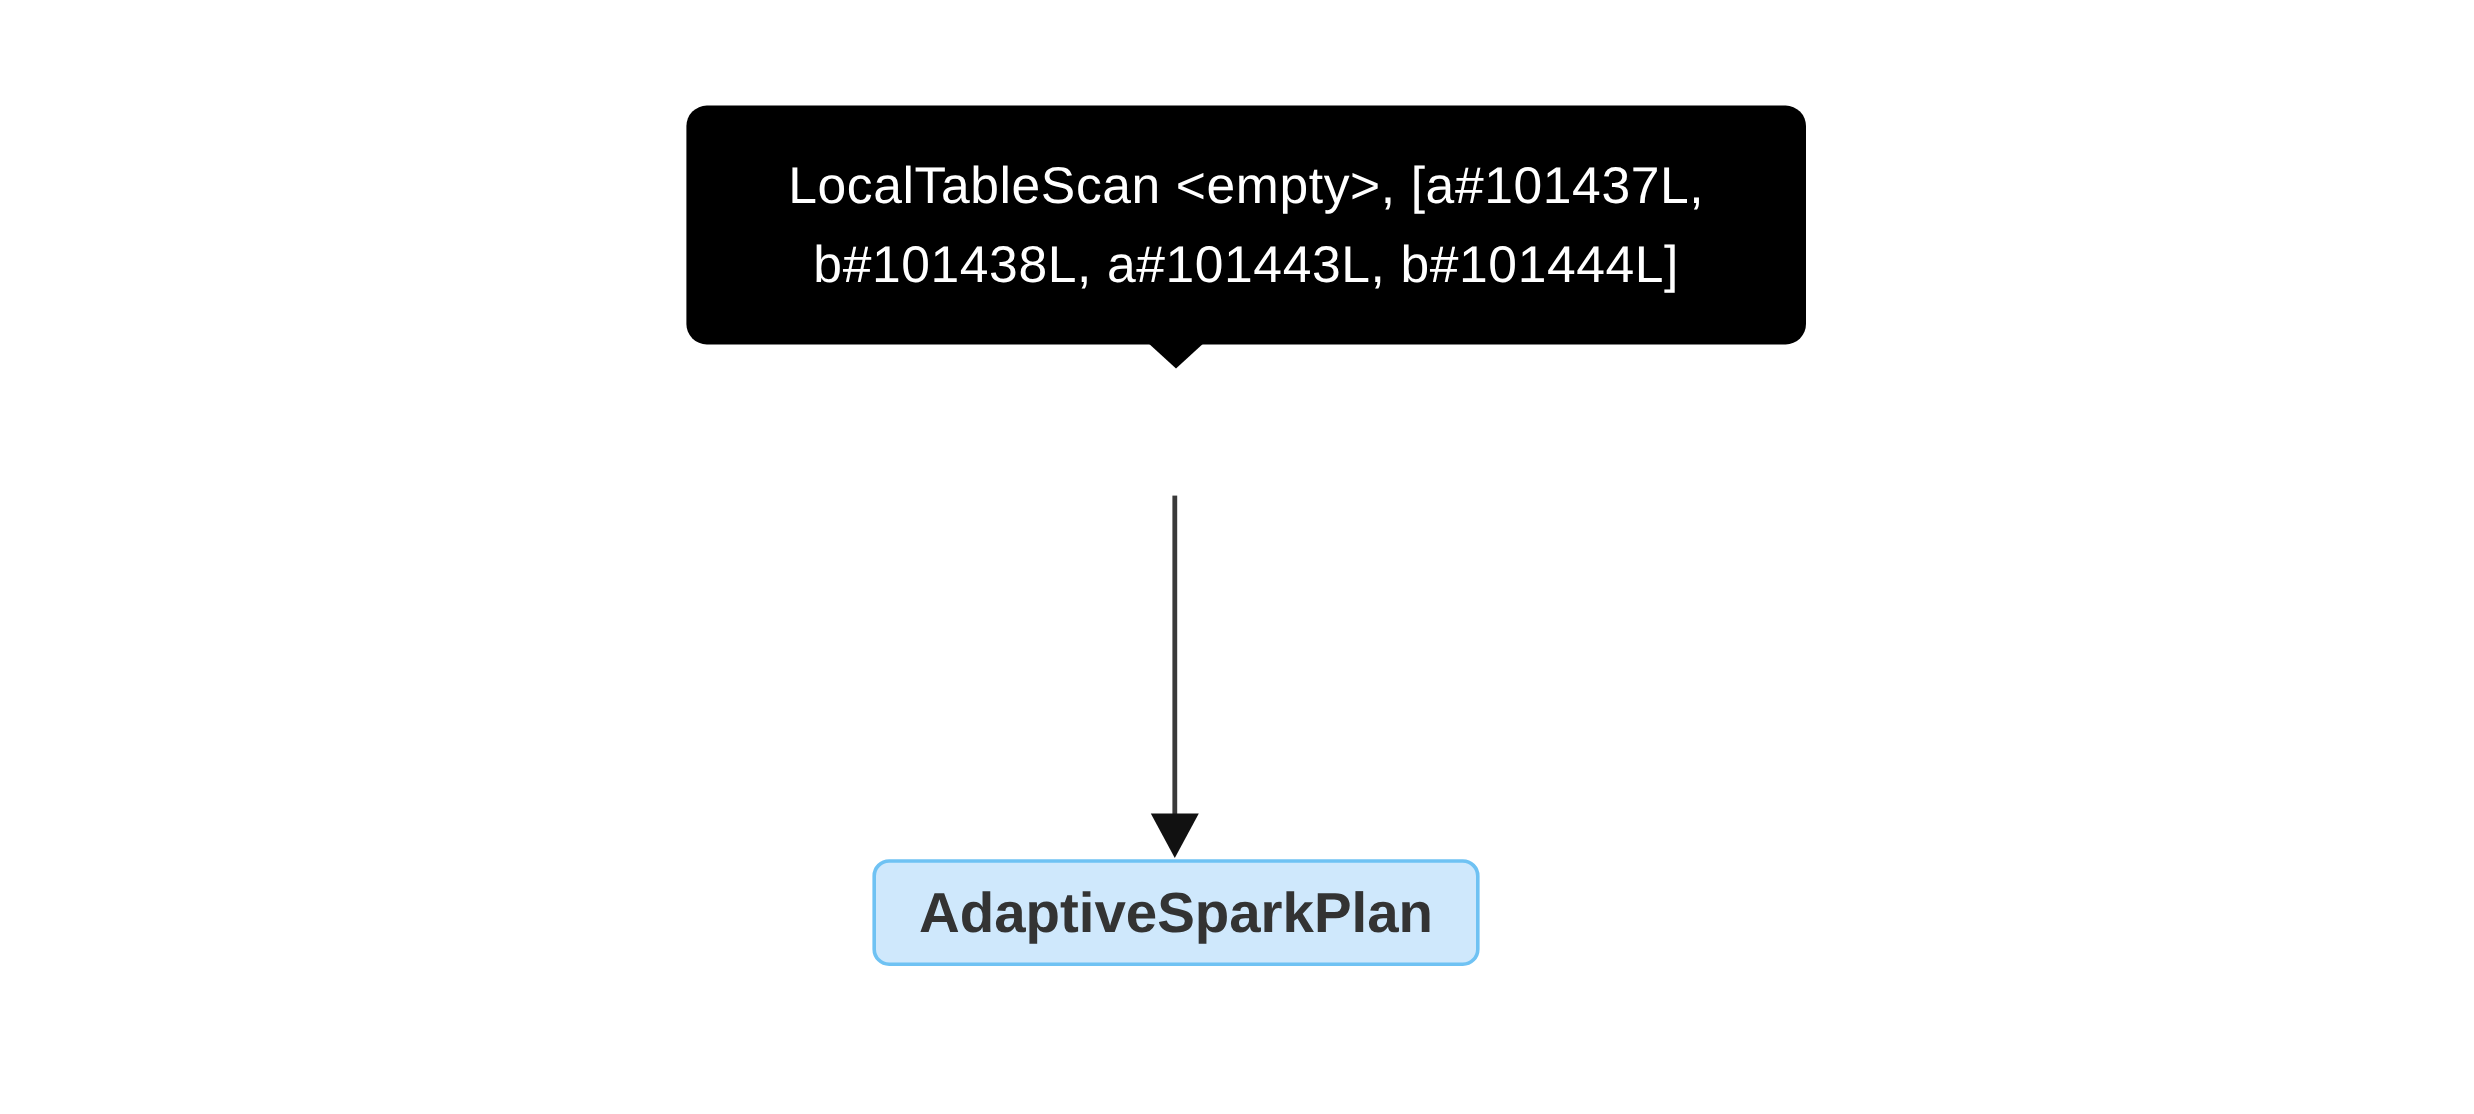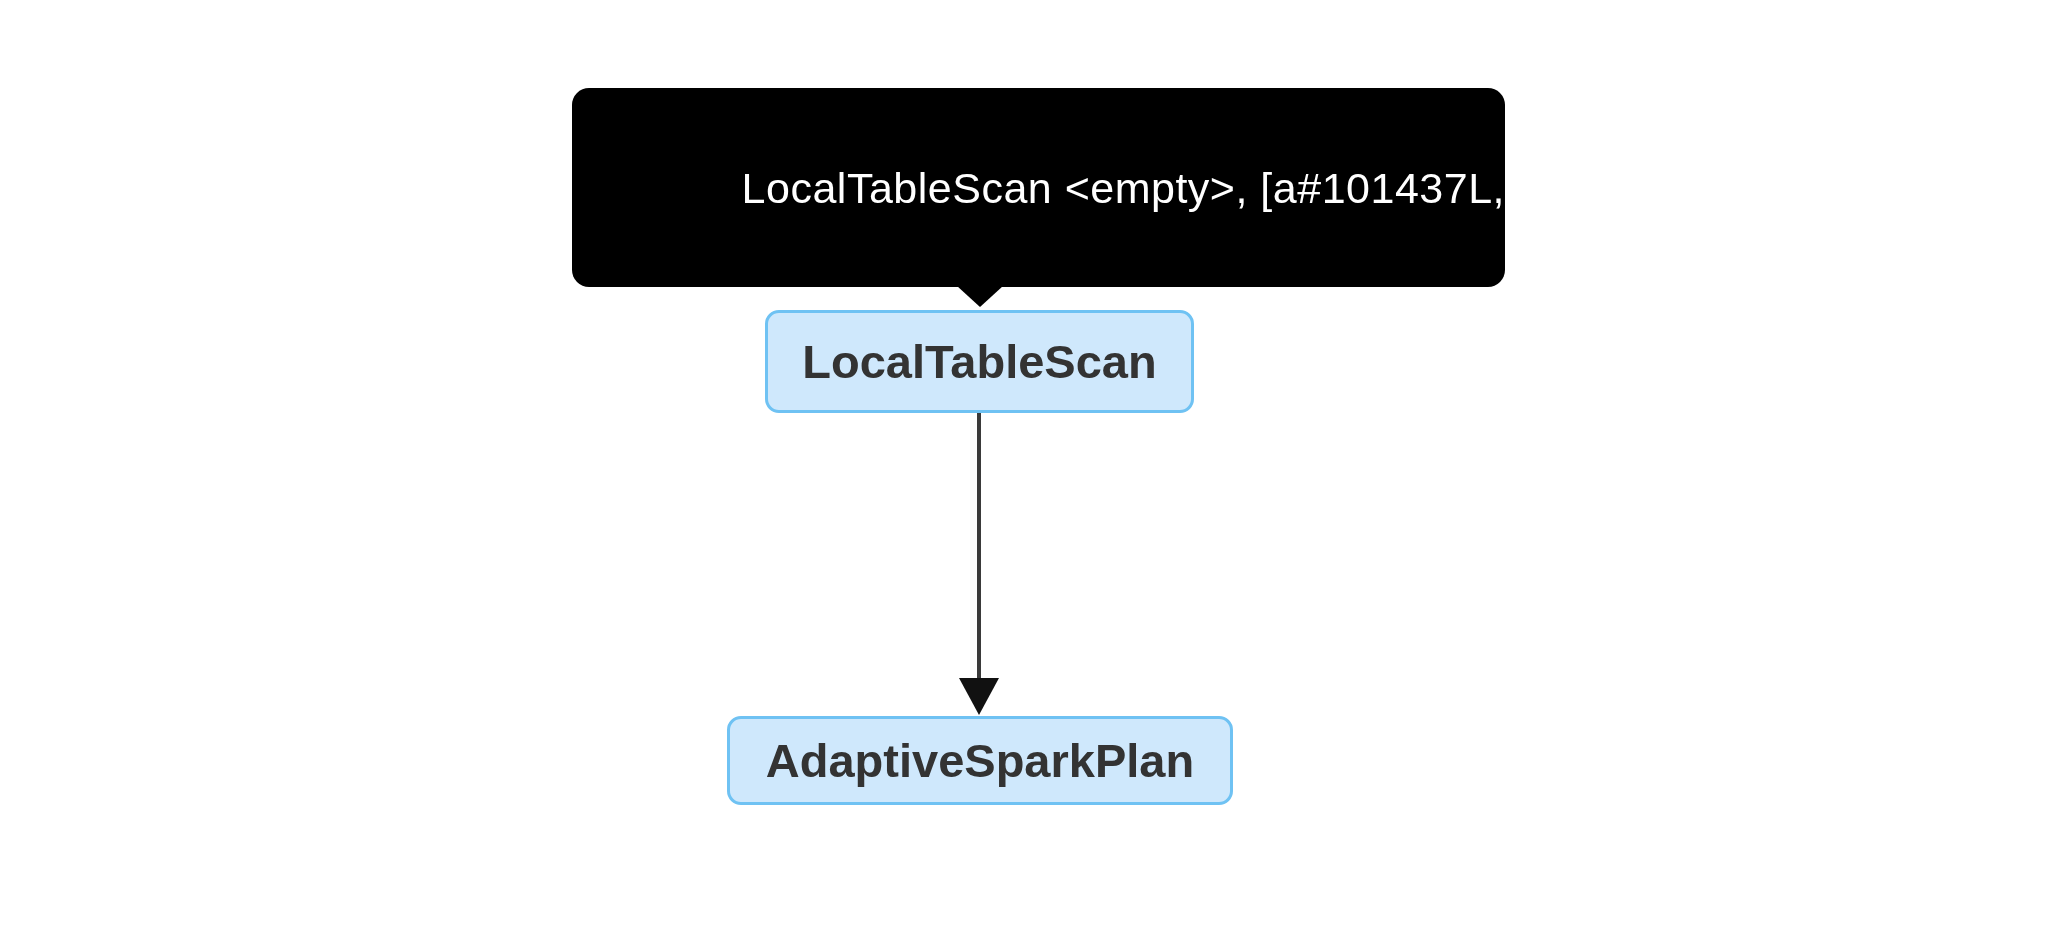--- a/index.html
+++ b/index.html
@@ -23,21 +23,21 @@
     left: 572px;
     top: 88px;
     width: 933px;
     height: 199px;
     box-sizing: border-box;
     background: #000000;
     color: #ffffff;
     border-radius: 17px;
     display: flex;
     flex-direction: column;
-    align-items: flex-end;
+    align-items: center;
     justify-content: center;
     text-align: center;
     font-size: 43px;
     line-height: 66px;
     font-weight: 400;
     letter-spacing: 0.5px;
   }
   .tooltip-arrow {
     position: absolute;
     left: 957px;
@@ -96,26 +96,24 @@
     border-top: 37px solid #111111;
   }
 </style>
 </head>
 <body>
 
 <div class="stage">
 
   <div class="tooltip">
     <div>LocalTableScan &lt;empty&gt;, [a#101437L,</div>
+    <div>b#101438L, a#101443L, b#101444L]</div>
   </div>
   <div class="tooltip-arrow"></div>
 
-  <div class="plan-node node-localtablescan">
-    <span>LocalTableScan</span>
-  </div>
 
   <div class="edge-line"></div>
   <div class="edge-arrowhead"></div>
 
   <div class="plan-node node-adaptivesparkplan">
     <span>AdaptiveSparkPlan</span>
   </div>
 
 </div>
 

